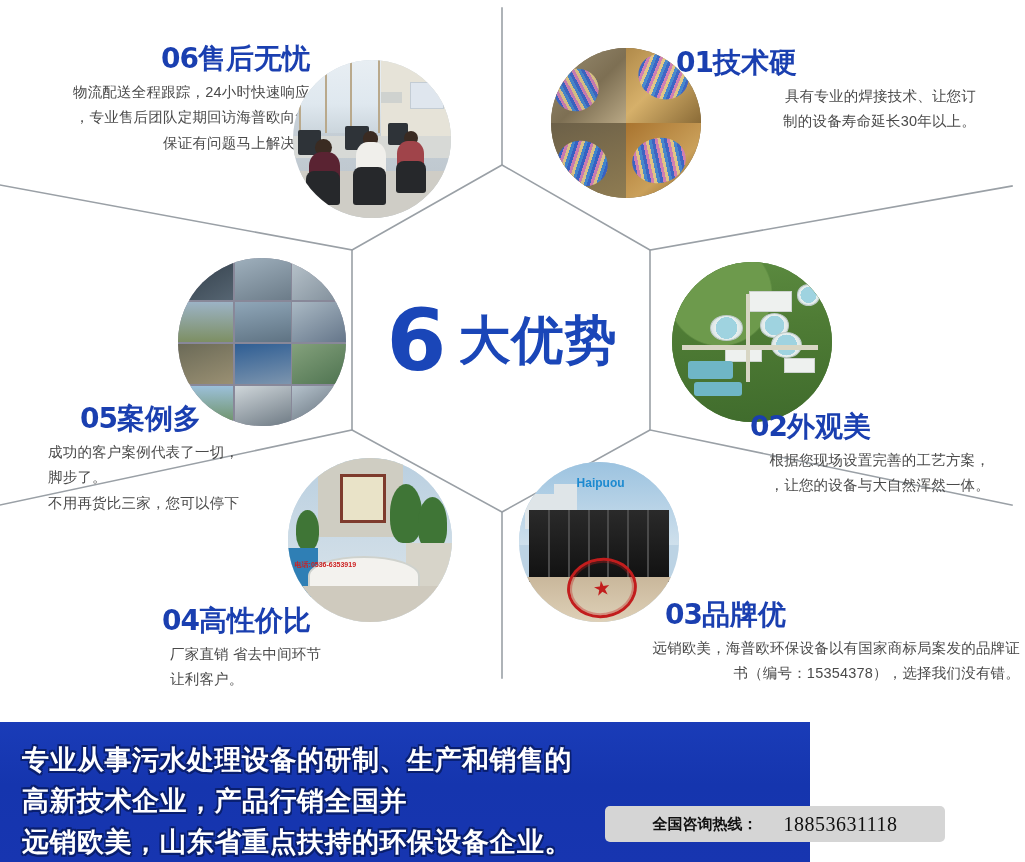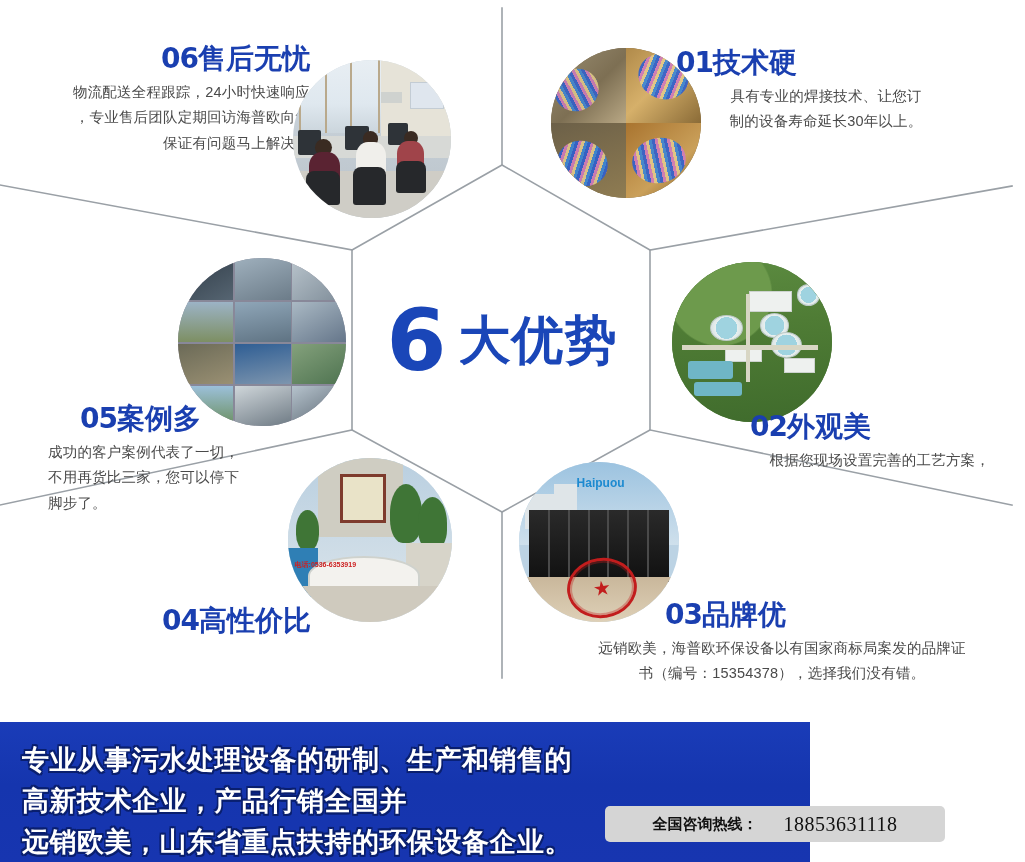--- a/index.html
+++ b/index.html
@@ -38,21 +38,21 @@
   }
   .feat .title .num{
     font-family:"DejaVu Sans","Liberation Sans",sans-serif;
     letter-spacing:-1px;
   }
   .feat .desc{
     font-size:14.5px;color:#4a4a4a;line-height:1.75;margin-top:5px;
     letter-spacing:0.2px;
   }
   .feat.right .title{text-align:left;}
-  .feat.right .desc{text-align:center;}
+  .feat.right .desc{text-align:right;}
   .feat.leftal .title{text-align:right;}
   .feat.leftal .desc{text-align:right;}
 
   
   .photo{
     position:absolute;border-radius:50%;overflow:hidden;
     background:#cfd4d8;
   }
   .photo .inner{position:absolute;inset:0;}
 
@@ -260,22 +260,22 @@
       <div class="cell" style="left:34%;top:76%;width:33%;height:24%;background:linear-gradient(160deg,#cfd6da,#6e7a84);"></div>
       <div class="cell" style="left:68%;top:76%;width:32%;height:24%;background:linear-gradient(150deg,#b6c3cd,#54606b);"></div>
     </div>
   </div>
   <div class="feat leftal" style="left:22px;top:404px;width:275px;">
     <div class="title" style="text-align:left;padding-left:58px;">
       <span class="num">05</span><span>案例多</span>
     </div>
     <div class="desc" style="text-align:left;padding-left:26px;">
       <div>成功的客户案例代表了一切，</div>
+      <div>脚步了。</div>
       <div>不用再货比三家，您可以停下</div>
-      <div>脚步了。</div>
     </div>
   </div>
 
   <div class="photo ph-aerial" style="left:672px;top:262px;width:160px;height:160px;">
     <div class="inner">
       <div class="g1"></div>
       <div class="bld" style="left:48%;top:18%;width:26%;height:12%;"></div>
       <div class="bld" style="left:33%;top:52%;width:22%;height:9%;"></div>
       <div class="bld" style="left:70%;top:60%;width:18%;height:8%;"></div>
       <div class="tank" style="left:24%;top:33%;width:19%;height:15%;"></div>
@@ -287,20 +287,21 @@
       <div class="road" style="left:6%;top:52%;width:85%;height:3%;"></div>
       <div class="road" style="left:46%;top:20%;width:3%;height:55%;"></div>
     </div>
   </div>
   <div class="feat right" style="left:750px;top:412px;width:280px;">
     <div class="title">
       <span class="num">02</span><span>外观美</span>
     </div>
     <div class="desc" style="text-align:right;width:262px;margin-left:-22px;">
       <div>根据您现场设置完善的工艺方案，</div>
+      <div>，让您的设备与大自然浑然一体。</div>
     </div>
   </div>
 
   <div class="photo ph-gate" style="left:288px;top:458px;width:164px;height:164px;">
     <div class="inner">
       <div class="sky"></div>
       <div class="bld"></div>
       <div class="sign"></div>
       <div class="tree" style="left:62%;top:16%;width:20%;height:36%;"></div>
       <div class="tree" style="left:79%;top:24%;width:18%;height:32%;"></div>
@@ -308,20 +309,24 @@
       <div class="wallL"></div>
       <div class="wallR"></div>
       <div class="gate"></div>
       <div class="road"></div>
       <div class="redtxt">电话:0536-6353919</div>
     </div>
   </div>
   <div class="feat leftal" style="left:108px;top:606px;width:330px;">
     <div class="title" style="text-align:left;padding-left:54px;">
       <span class="num">04</span><span>高性价比</span>
+    </div>
+    <div class="desc" style="text-align:left;padding-left:62px;">
+      <div>厂家直销 省去中间环节</div>
+      <div>让利客户。</div>
     </div>
   </div>
 
   <div class="photo ph-tank" style="left:519px;top:462px;width:160px;height:160px;">
     <div class="inner">
       <div class="sky"></div>
       <div class="bldg" style="left:4%;top:20%;width:18%;height:22%;"></div>
       <div class="bldg" style="left:22%;top:14%;width:14%;height:26%;"></div>
       <div class="logo">
         <span>Haipuou</span>

